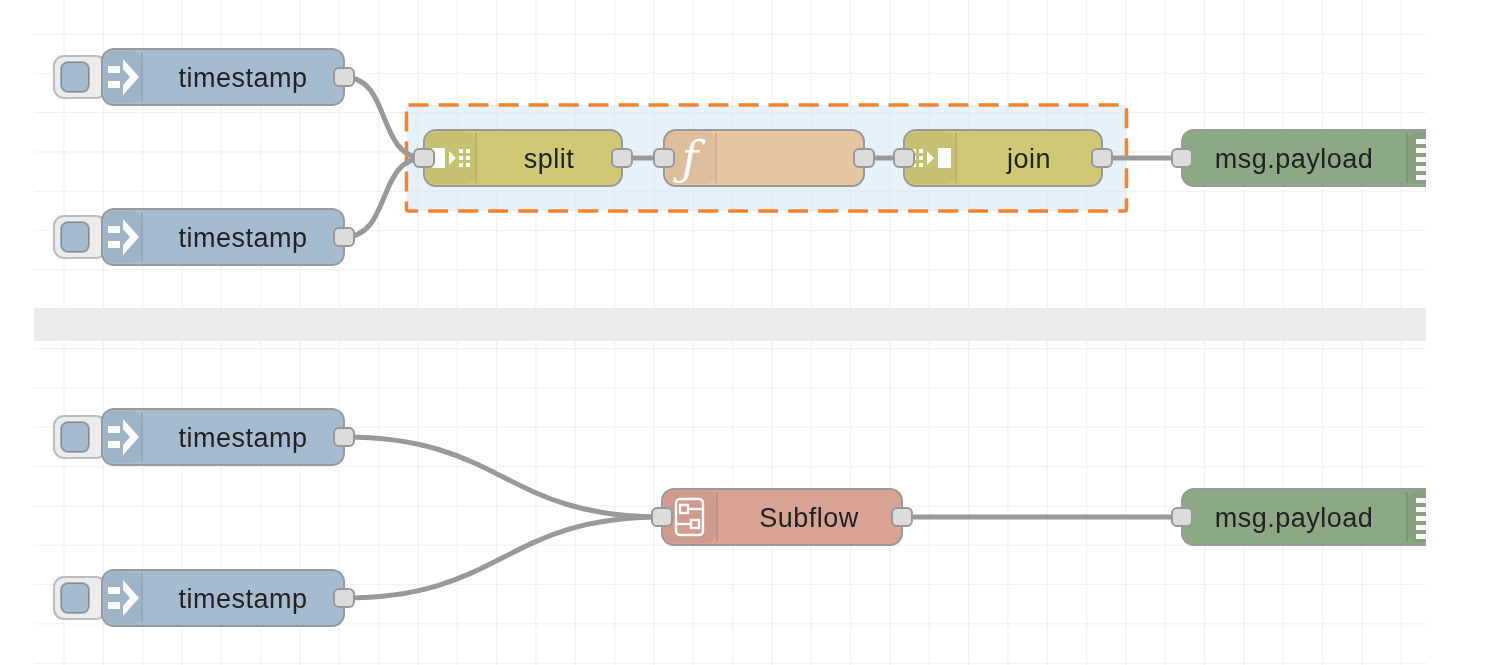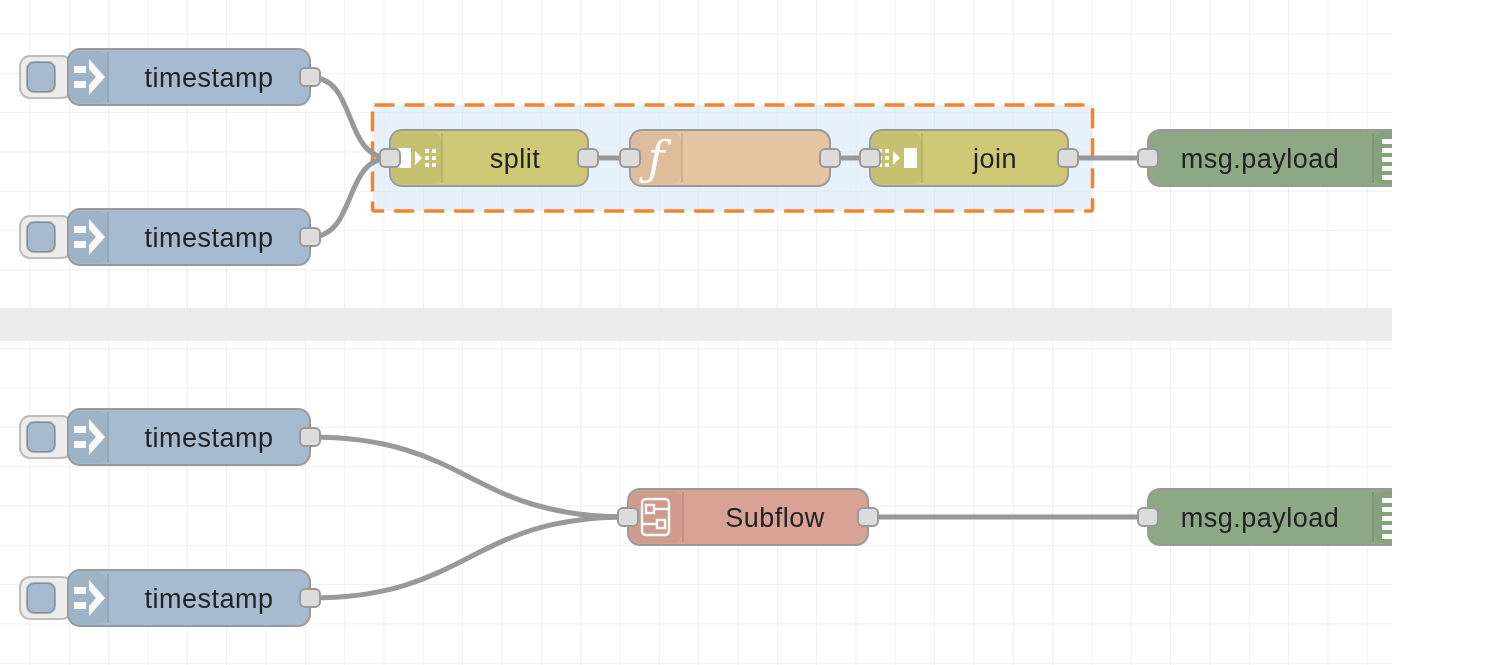--- a/index.html
+++ b/index.html
@@ -1,20 +1,21 @@
 <!DOCTYPE html>
 <html><head>
 <meta charset="utf-8">
 <style>
   html, body { margin: 0; padding: 0; background: #fff; }
   .canvas-wrap {
     position: relative;
     width: 1392px; height: 665px;
     overflow: hidden;
     font-family: "Liberation Sans", sans-serif;
+    padding-left: 34px;
   }
   svg { display: block; }
   .node-body { stroke: #999999; stroke-width: 2; }
   .icon-shade { fill: #000000; fill-opacity: 0.04; }
   .icon-sep { stroke: #000000; stroke-opacity: 0.10; stroke-width: 2; }
   .node-icon { fill: #ffffff; fill-opacity: 0.95; }
   .node-icon-stroke { fill: none; stroke: #ffffff; stroke-opacity: 0.95; stroke-width: 2.4; }
   .node-label {
     font-family: "Liberation Sans", sans-serif;
     font-size: 27px; fill: #222222;

